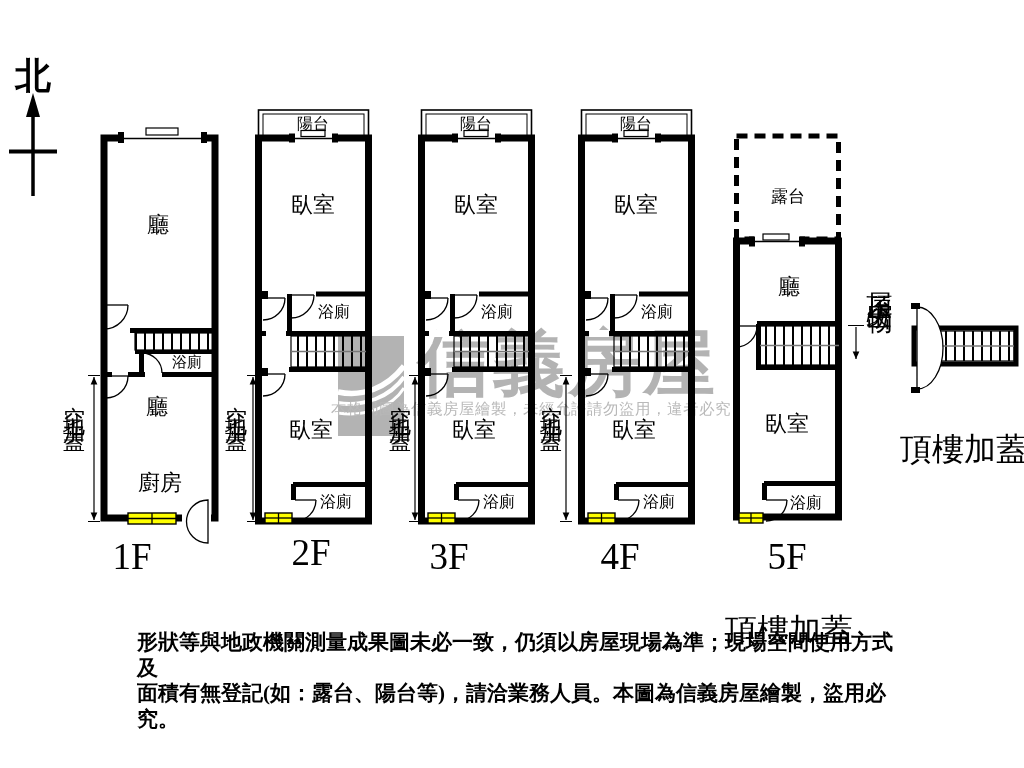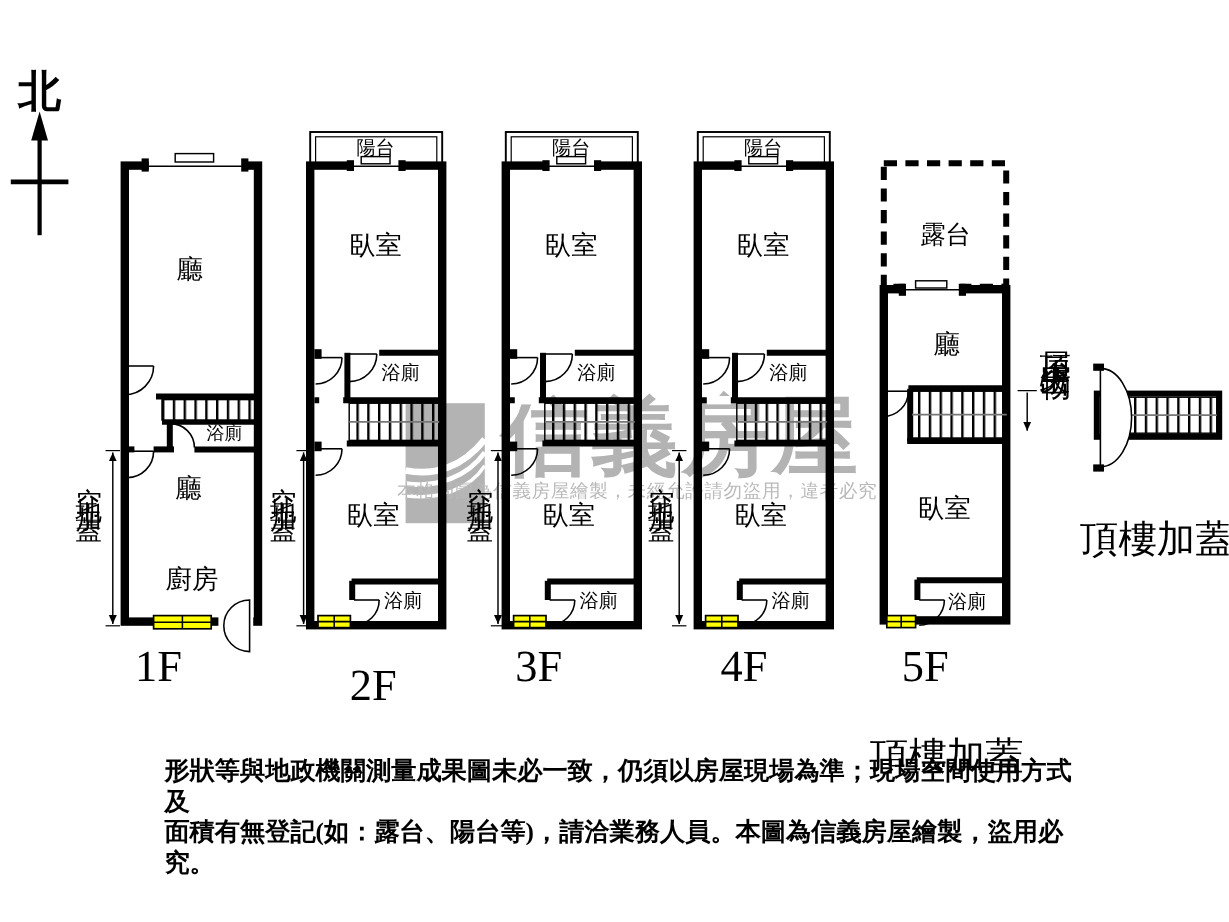--- a/index.html
+++ b/index.html
@@ -6,21 +6,21 @@
   .canvas{position:relative;width:1024px;height:768px;background:#ffffff;overflow:hidden;
           font-family:"Liberation Serif","DejaVu Serif",serif;}
   .layer{position:absolute;inset:0;}
   
   .wm-big{position:absolute;left:418px;top:328px;font-size:72px;font-weight:bold;
           color:#b3b3b3;letter-spacing:3px;white-space:nowrap;line-height:1;}
   .wm-small{position:absolute;left:331px;top:399px;font-size:15.5px;color:#b9b9b9;
           white-space:nowrap;letter-spacing:0.5px;}
   
   .lbl{position:absolute;transform:translate(-50%,-50%);white-space:nowrap;color:#000;line-height:1;}
-  .s15{font-size:15px}.s16{font-size:16px}.s17{font-size:21px}.s22{font-size:22px}
+  .s15{font-size:15px}.s16{font-size:16px}.s17{font-size:17px}.s22{font-size:22px}
   .flabel{font-size:37px;}
   .sub24{font-size:32px;margin-top:48px;}
   .north{font-size:36px;font-weight:bold;}
   .vlbl{position:absolute;writing-mode:vertical-rl;text-orientation:upright;
         transform:translateX(-50%);white-space:nowrap;color:#000;line-height:1;}
   .v22{font-size:22px;letter-spacing:8px;}
   .v26{font-size:26px;letter-spacing:4px;}
   .disc{position:absolute;left:137px;top:630px;width:770px;font-size:21px;font-weight:bold;
         color:#000;line-height:25.5px;letter-spacing:0px;}
   
@@ -188,41 +188,41 @@
     <div class="lbl s15" style="left:187px;top:362px">浴廁</div>
     <div class="lbl s22" style="left:157px;top:407px">廳</div>
     <div class="lbl s22" style="left:160px;top:483px">廚房</div>
     <div class="lbl flabel" style="left:132px;top:556px">1F</div>
 
     <div class="lbl s16" style="left:313px;top:124px">陽台</div>
     <div class="lbl s22" style="left:313px;top:205px">臥室</div>
     <div class="lbl s16" style="left:334px;top:312px">浴廁</div>
     <div class="lbl s22" style="left:311px;top:430px">臥室</div>
     <div class="lbl s16" style="left:336px;top:502px">浴廁</div>
-    <div class="lbl flabel" style="left:311px;top:572px">2F</div>
+    <div class="lbl flabel" style="left:311px;top:552px">2F</div>
 
     <div class="lbl s16" style="left:476px;top:124px">陽台</div>
     <div class="lbl s22" style="left:476px;top:205px">臥室</div>
     <div class="lbl s16" style="left:497px;top:312px">浴廁</div>
     <div class="lbl s22" style="left:474px;top:430px">臥室</div>
     <div class="lbl s16" style="left:499px;top:502px">浴廁</div>
     <div class="lbl flabel" style="left:449px;top:556px">3F</div>
 
     <div class="lbl s16" style="left:636px;top:124px">陽台</div>
     <div class="lbl s22" style="left:636px;top:205px">臥室</div>
     <div class="lbl s16" style="left:657px;top:312px">浴廁</div>
     <div class="lbl s22" style="left:634px;top:430px">臥室</div>
     <div class="lbl s16" style="left:659px;top:502px">浴廁</div>
     <div class="lbl flabel" style="left:620px;top:556px">4F</div>
 
     <div class="lbl s17" style="left:788px;top:196px">露台</div>
     <div class="lbl s22" style="left:789px;top:287px">廳</div>
     <div class="lbl s22" style="left:787px;top:424px">臥室</div>
     <div class="lbl s16" style="left:806px;top:503px">浴廁</div>
-    <div class="lbl flabel" style="left:771px;top:556px">5F</div>
+    <div class="lbl flabel" style="left:787px;top:556px">5F</div>
     <div class="lbl sub24" style="left:789px;top:582px">頂樓加蓋</div>
 
     <div class="lbl sub24" style="left:964px;top:401px">頂樓加蓋</div>
 
     <div class="vlbl v22" style="left:74px;top:388px">空地加蓋</div>
     <div class="vlbl v22" style="left:236px;top:388px">空地加蓋</div>
     <div class="vlbl v22" style="left:400px;top:388px">空地加蓋</div>
     <div class="vlbl v22" style="left:551px;top:388px">空地加蓋</div>
     <div class="vlbl v26" style="left:879px;top:272px">屋頂突出物</div>
 

